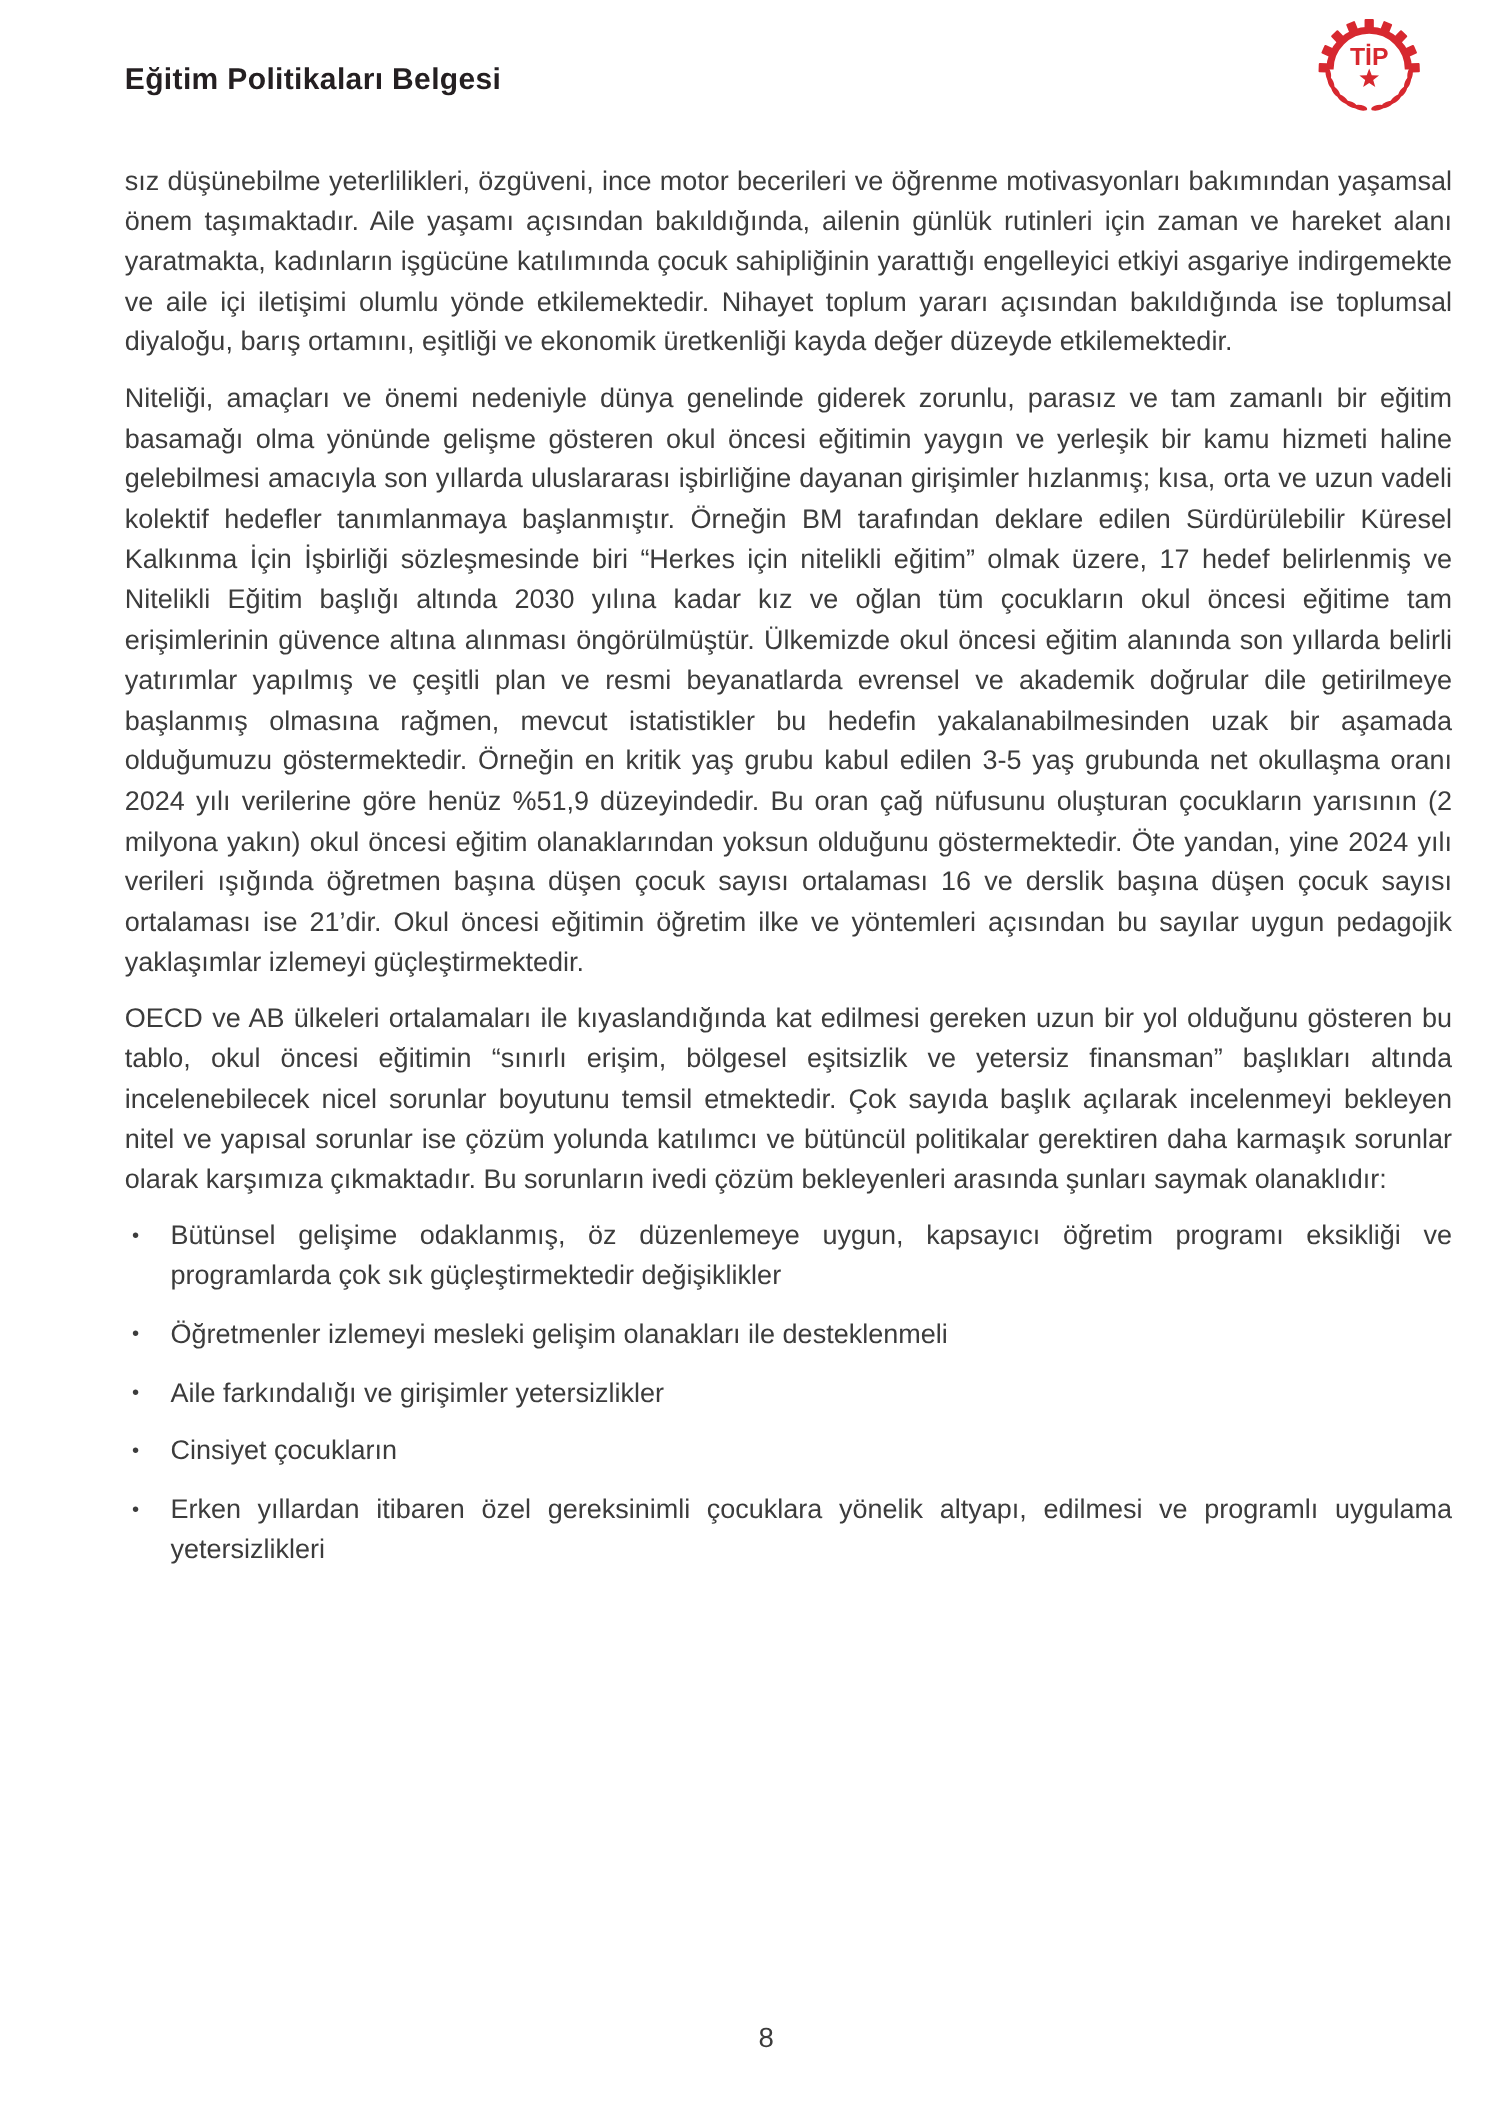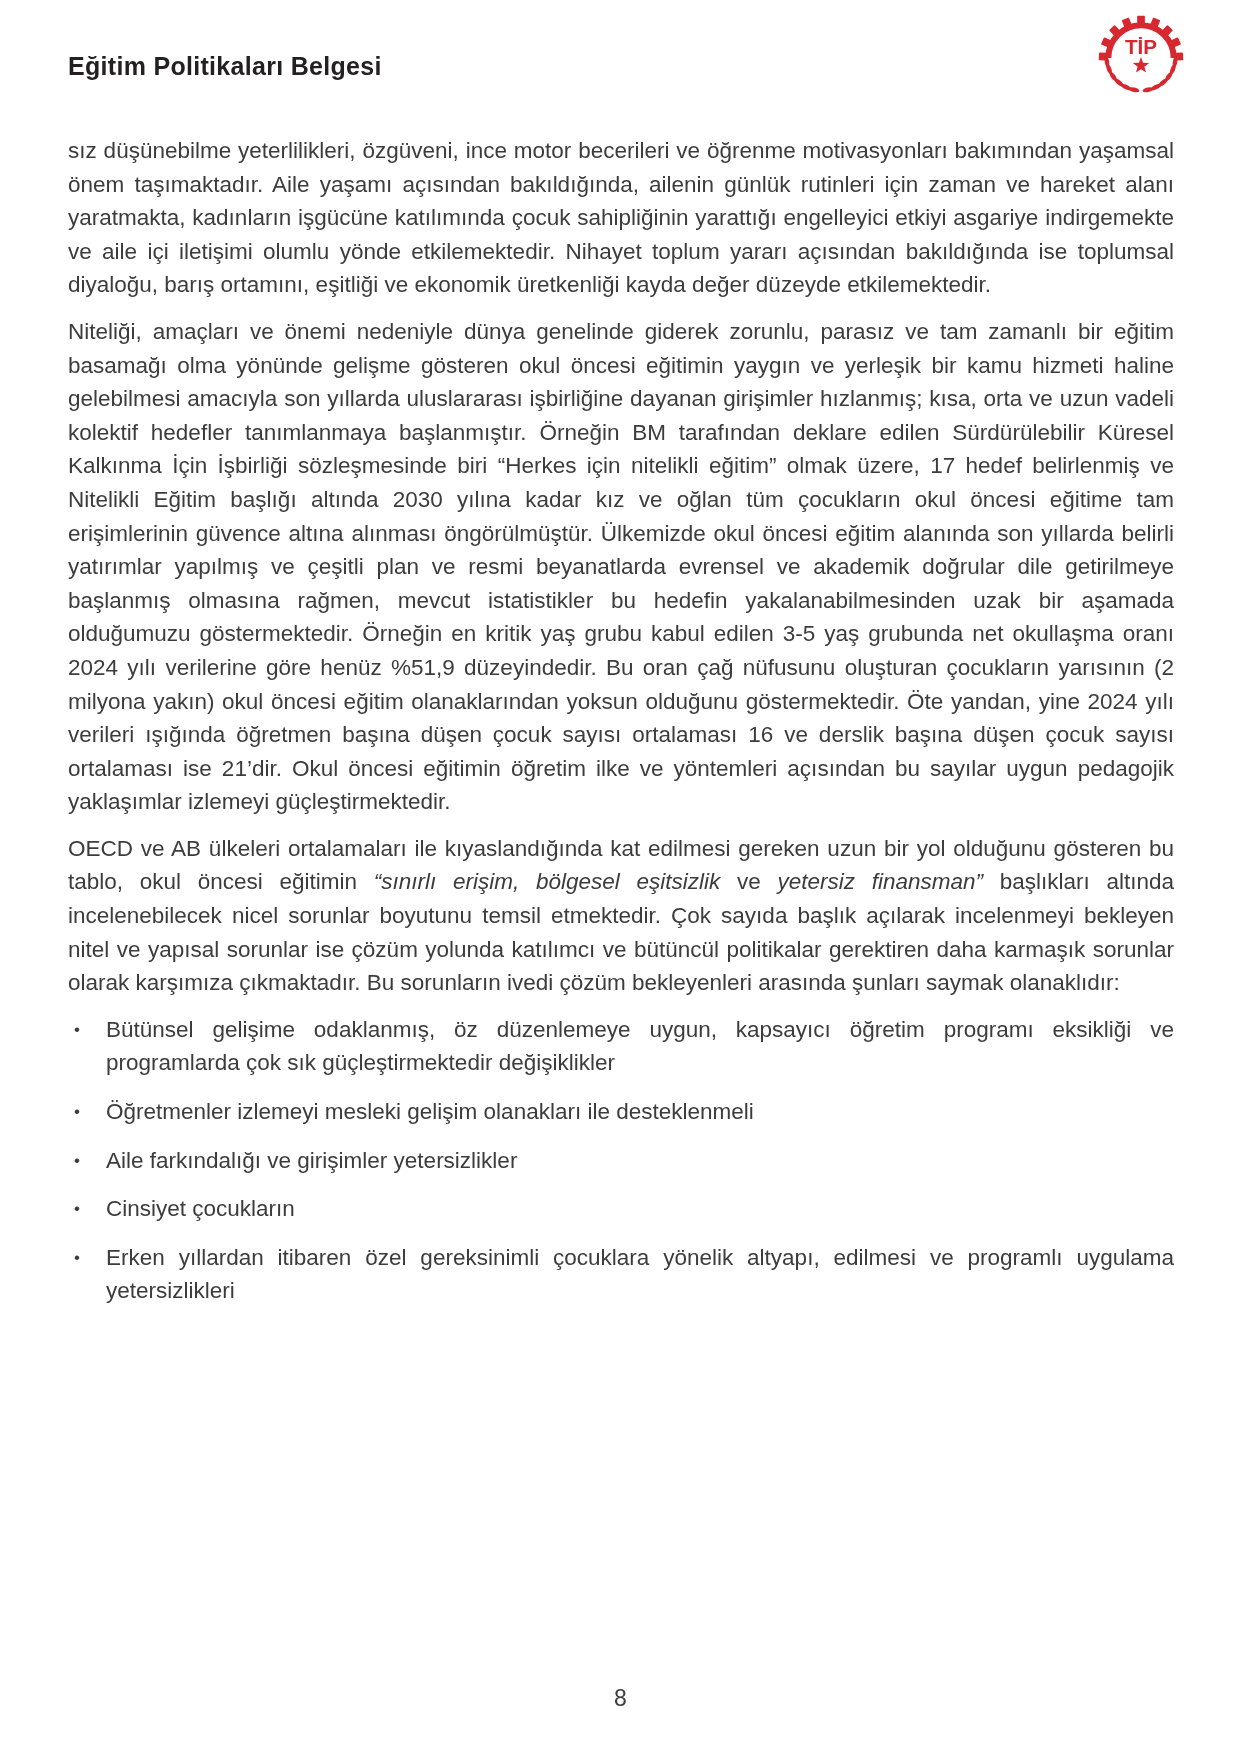--- a/index.html
+++ b/index.html
@@ -1,42 +1,42 @@
 <!DOCTYPE html>
 <html lang="tr" style="--tip-red: #d7282f;"><head>
 <meta charset="utf-8">
 <style>
   html,body{margin:0;padding:0;}
   body{
     width:1241px;height:1754px;background:#ffffff;
     font-family:"Liberation Sans", sans-serif;
     color:#3c3c3c;position:relative;overflow:hidden;
   }
-  .page{position:absolute;inset:0;}
+  .page{position:absolute;inset:0;margin-left:36px;}
   .page-title{
     position:absolute;top:52px;left:68px;
     font-size:25px;font-weight:800;letter-spacing:.3px;
     color:#241f21;
   }
   .tip-logo{
     position:absolute;top:8px;right:57px;width:86px;height:86px;
   }
   .lr{fill:var(--tip-red,#d7282f);}
   .ls{stroke:var(--tip-red,#d7282f);}
   .logo-acronym{
     font-family:"Liberation Sans", sans-serif;
     font-weight:800;font-size:24px;
   }
   .body-text{
     position:absolute;top:134px;left:68px;width:1106px;
     font-size:22.5px;line-height:33.6px;text-align:justify;
     color:#3c3c3c;
   }
   .body-text p{margin:0 0 13px 0;}
-  .italic{font-style:italic;}
+  .italic{}
   ul.issues{list-style:none;margin:6px 0 0 0;padding:0;}
   ul.issues li{
     display:flex;align-items:flex-start;
     margin:0 0 15px 0;padding-left:6px;
   }
   ul.issues .marker{
     flex:0 0 auto;width:14px;margin-right:18px;
     font-size:17px;line-height:33.6px;color:#3c3c3c;
   }
   ul.issues .li-text{flex:1 1 auto;text-align:justify;}

